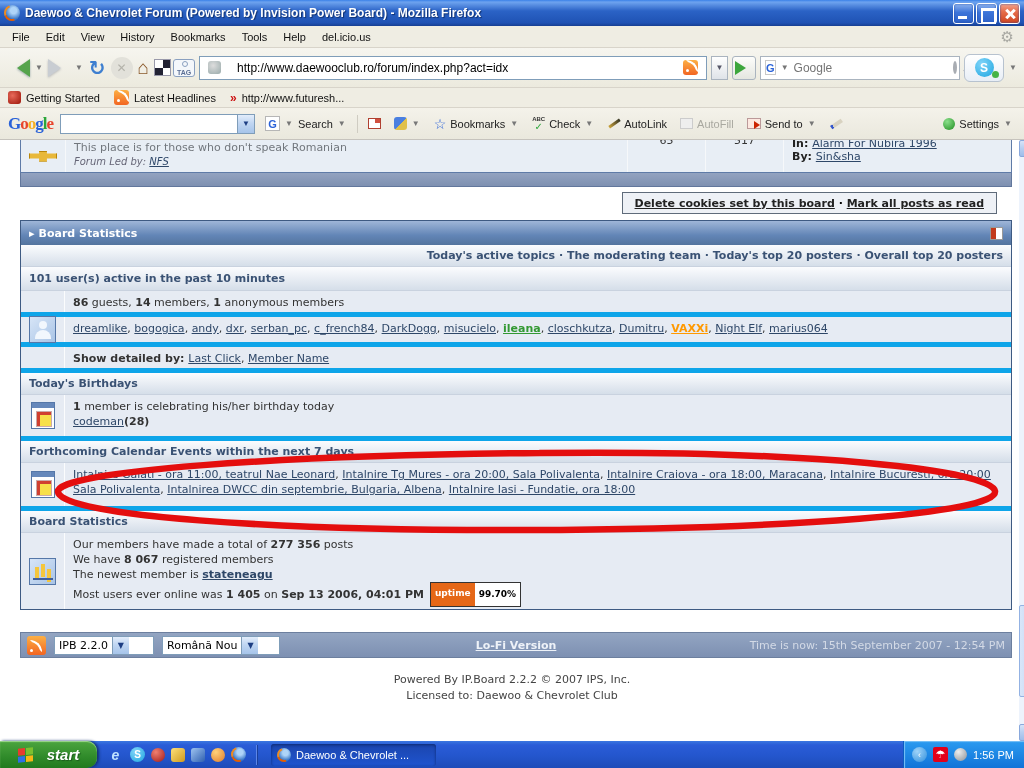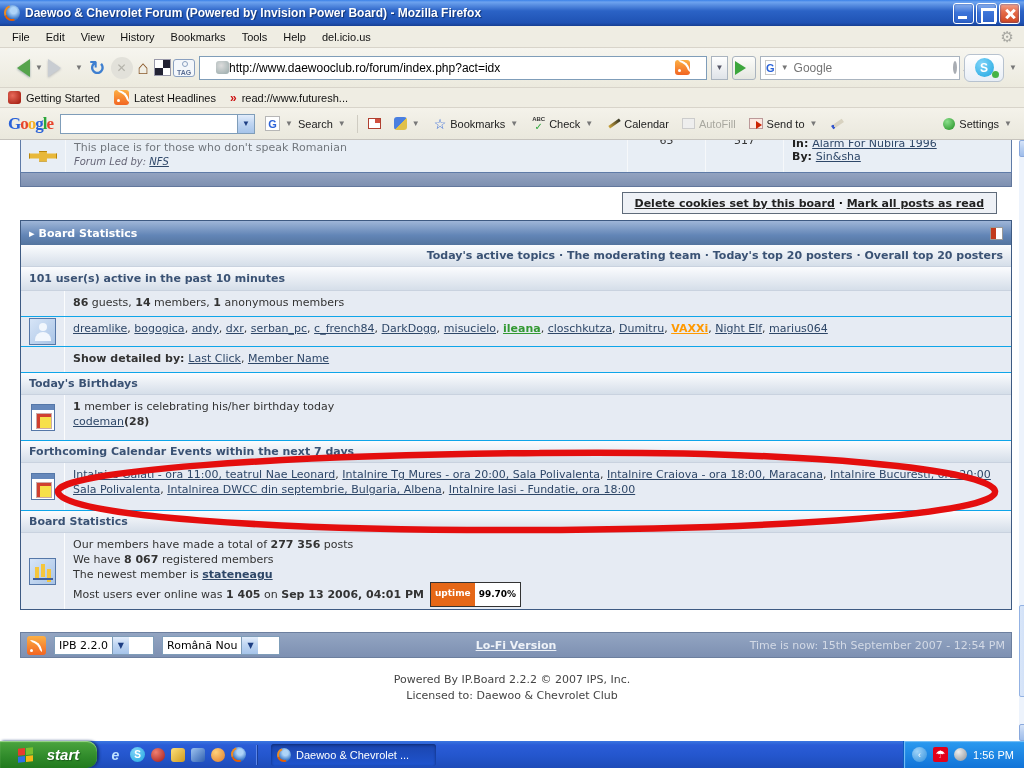--- a/index.html
+++ b/index.html
@@ -32,21 +32,21 @@
 .arr .tri{width:0;height:0;border:9px solid transparent}
 .arr.back .tri{border-right:13px solid #56a44c;filter:drop-shadow(0 1px 1px #9aa)}
 .arr.fwd .tri{border-left:13px solid #c9cdd2;filter:drop-shadow(0 1px 1px #bbb)}
 .reload{font-size:20px;color:#3e7fd0;font-weight:bold;padding:0 3px}
 .stopbtn{width:22px;height:22px;border-radius:50%;background:#e2e1da;color:#b3b2aa;display:flex;align-items:center;justify-content:center;font-weight:bold;font-size:12px}
 .homebtn{font-size:19px;color:#8b5a2b;padding:0 3px}
 .checker{width:17px;height:17px;border:1px solid #99a;display:grid;grid-template-columns:1fr 1fr;grid-template-rows:1fr 1fr;background:#fff}
 .checker i:nth-child(1){background:#fff}.checker i:nth-child(2){background:#223}.checker i:nth-child(3){background:#223}.checker i:nth-child(4){background:#fff}
 .tagicon{width:22px;height:18px;border:1px solid #8aa0c0;border-radius:3px;background:#f4f7fb;color:#5a6e94;font-size:7px;font-weight:bold;display:flex;align-items:flex-end;justify-content:center;position:relative}
 .tagicon::before{content:"";position:absolute;top:1px;left:8px;width:4px;height:4px;border:1px solid #8aa0c0;border-radius:50%}
-.urlwrap{flex:1;height:24px;border:1px solid #7f9db9;background:#fff;display:flex;align-items:center;padding:0 16px;gap:0}
+.urlwrap{flex:1;height:24px;border:1px solid #7f9db9;background:#fff;display:flex;align-items:center;padding:0 8px;gap:16px}
 .favicon{width:13px;height:13px;border-radius:3px;background:radial-gradient(circle at 40% 35%,#ddd,#9aa);flex:none}
 .urlinput{flex:1;border:none;outline:none;font:12px "Liberation Sans",sans-serif;color:#000}
 .rssbadge{width:15px;height:15px;border-radius:3px;background:linear-gradient(#fcb044,#f26522);position:relative;flex:none}
 .rssbadge::before{content:"";position:absolute;left:3px;bottom:3px;width:3px;height:3px;border-radius:50%;background:#fff}
 .rssbadge::after{content:"";position:absolute;left:3px;bottom:3px;width:8px;height:8px;border:2px solid transparent;border-top-color:#fff;border-right-color:#fff;border-radius:0 100% 0 0}
 .rssbadge.big{width:19px;height:19px}
 .ddbtn{width:17px;height:24px;border:1px solid #aab4bf;background:linear-gradient(#fff,#dfe3e8);display:flex;align-items:center;justify-content:center;color:#556;font-size:8px}
 .gobtn{width:24px;height:24px;border:1px solid #aab4bf;border-radius:3px;background:linear-gradient(#fdfdfb,#e4e6e0);display:flex;align-items:center;justify-content:center}
 .gobtn .tri{width:0;height:0;border:7px solid transparent;border-left:11px solid #3da63d}
 .gbox{width:200px;height:24px;border:1px solid #aab4bf;background:#fff;display:flex;align-items:center;padding:0 4px;gap:4px}
@@ -109,21 +109,21 @@
 .actbox a{color:#222;text-decoration:underline}
 
 .panel{position:absolute;left:8px;right:24px;top:80px;height:390px;border:1px solid #3e5a82;background:#fff;display:flex;flex-direction:column}
 .p-head{height:24px;background:linear-gradient(#9fb6d8,#6285b6 60%,#54749e);color:#fff;font-weight:bold;display:flex;align-items:center;padding:0 8px;gap:4px}
 .collapse{margin-left:auto;width:13px;height:13px;background:#fff;border:1px solid #999;display:flex}
 .collapse i{width:5px;height:100%;background:#c23a1b}
 .p-links{height:22px;background:linear-gradient(#fbfcfe,#d5dee9);border-bottom:1px solid #c9d2df;display:flex;align-items:center;justify-content:flex-end;padding:0 8px;font-weight:bold;color:#3a5274}
 .p-links a{color:#3a5274;}
 .p-links .list-sep{color:#3a5274;text-decoration:none;white-space:pre}
 .p-sec{background:linear-gradient(#fbfcfe,#d5dee9);border-bottom:1px solid #c9d2df;display:flex;align-items:center;padding:0 8px;font-weight:bold;color:#3a5274}
-.p-row{display:flex;background:#e6ebf3;border-bottom:1px solid #0ea5e9}
+.p-row{display:flex;background:#e6ebf3;border-bottom:5px solid #0ea5e9}
 .p-ic{width:44px;flex:none;display:flex;align-items:center;justify-content:center;border-right:1px solid #fbfcfd}
 .p-tx{flex:1;padding:4px 8px;color:#333;line-height:15px}
 .m-green{color:#339933;font-weight:bold}
 .m-orange{color:#ff9900;font-weight:bold}
 .iconbox{width:27px;height:27px;border:1px solid #5577a8;background:linear-gradient(135deg,#d7e5f7,#a9c4e6);position:relative}
 .usr::before{content:"";position:absolute;left:9px;top:4px;width:8px;height:8px;border-radius:50%;background:#f2f7fd}
 .usr::after{content:"";position:absolute;left:5px;top:13px;width:16px;height:9px;border-radius:8px 8px 0 0;background:#f2f7fd}
 .cal{width:24px;height:27px;border:1px solid #5577a8;background:#fff;position:relative}
 .cal::before{content:"";position:absolute;left:0;top:0;right:0;height:5px;background:#6688bb}
 .cal::after{content:"";position:absolute;left:4px;top:8px;width:14px;height:14px;background:#f7e04a;border:1px solid #caa;box-shadow:inset 3px 3px 0 #d04030}
@@ -246,21 +246,21 @@
   <span class="bmitem">
     <span class="redsq"></span>
     <span>Getting Started</span>
   </span>
   <span class="bmitem">
     <span class="rssbadge"></span>
     <span>Latest Headlines</span>
   </span>
   <span class="bmitem">
     <span class="dblarrow">»</span>
-    <span>read://www.futuresh...</span>
+    <span>http://www.futuresh...</span>
   </span>
 </div>
 
 <div class="gtb">
   <span class="glogo"><span class="gl-b">G</span><span class="gl-r">o</span><span class="gl-y">o</span><span class="gl-b">g</span><span class="gl-g">l</span><span class="gl-r">e</span></span>
   <span class="gtbinput">
       <input style="">
       <span class="xpdd">▼</span>
     </span>
   <span class="gtbtn">
@@ -285,21 +285,21 @@
   <span class="gtbtn">
       <span class="abc">
         <span class="t">ABC</span>
         <span class="c">✓</span>
       </span>
       <span>Check</span>
       <span class="caret">▼</span>
     </span>
   <span class="gtbtn">
       <span class="wand"></span>
-      <span>Calendar</span>
+      <span>AutoLink</span>
     </span>
   <span class="gtbtn gray">
       <span class="grayfill"></span>
       <span>AutoFill</span>
     </span>
   <span class="gtbtn">
       <span class="sendic"></span>
       <span>Send to</span>
       <span class="caret">▼</span>
     </span>

